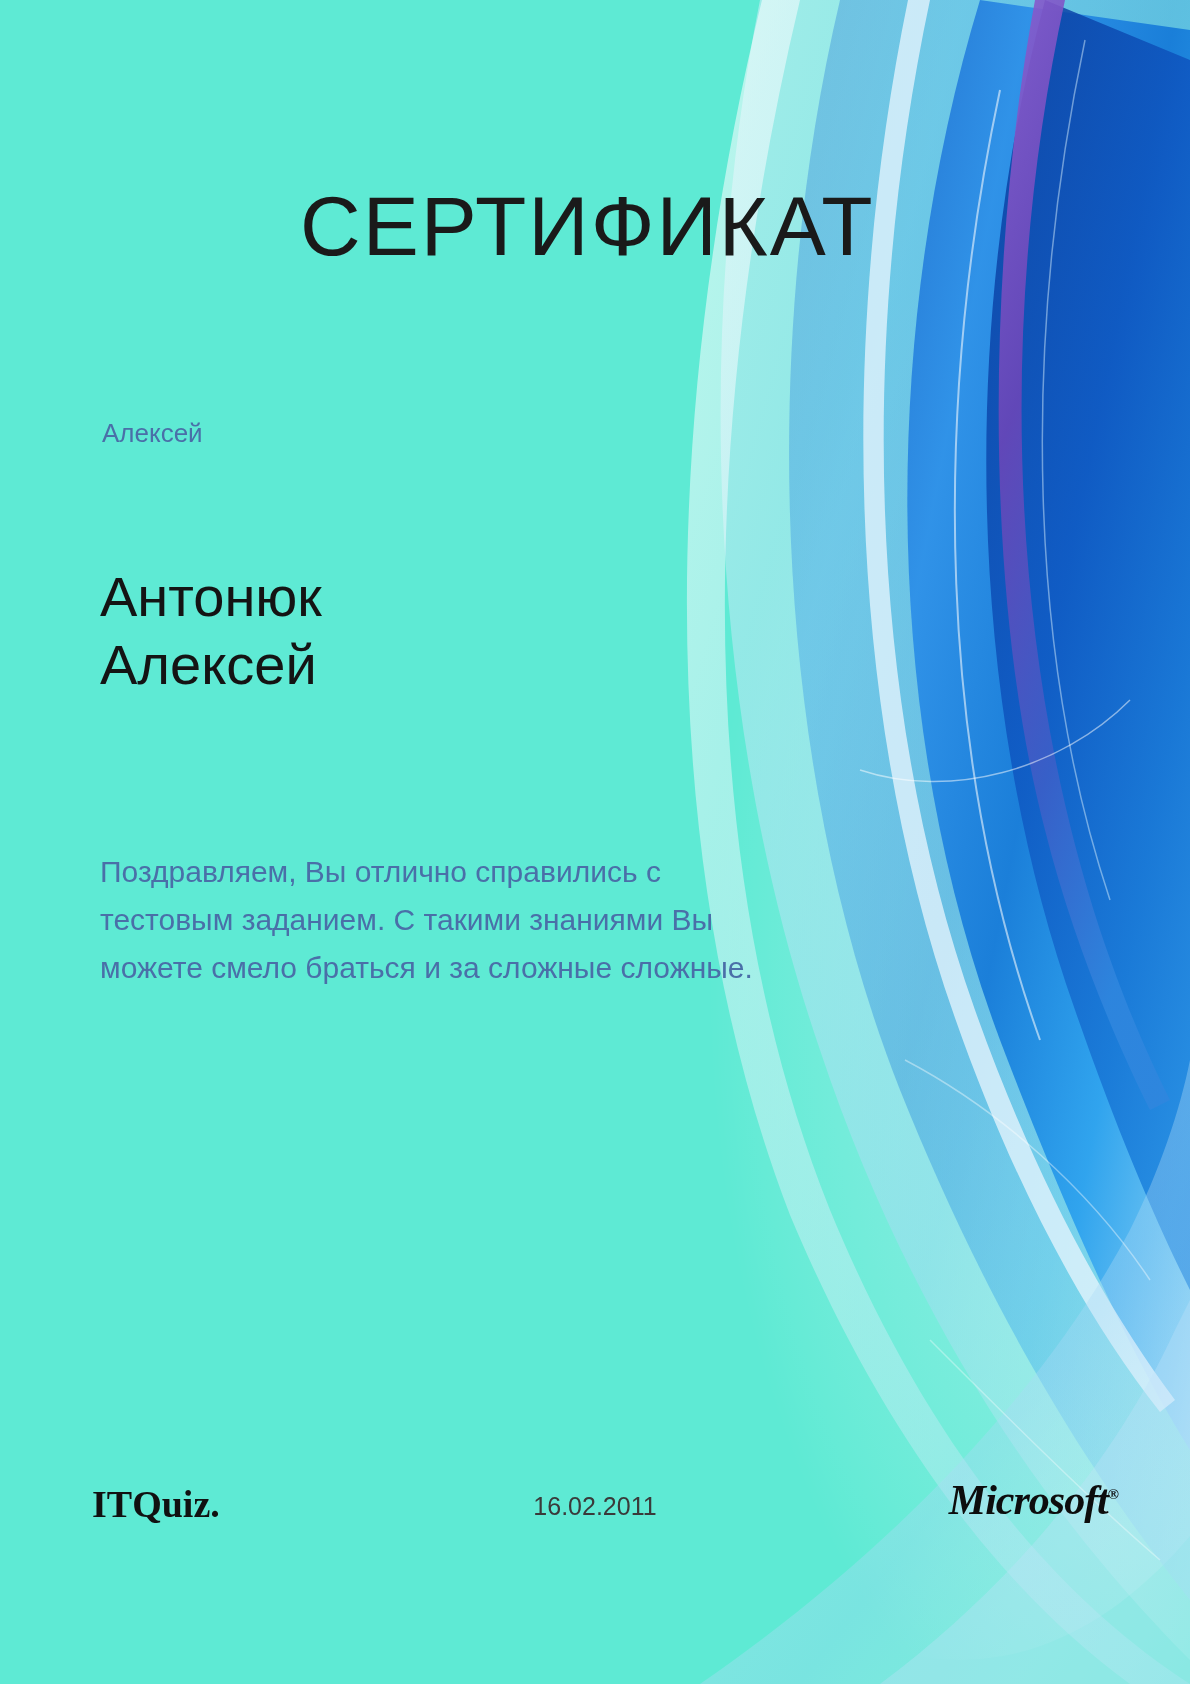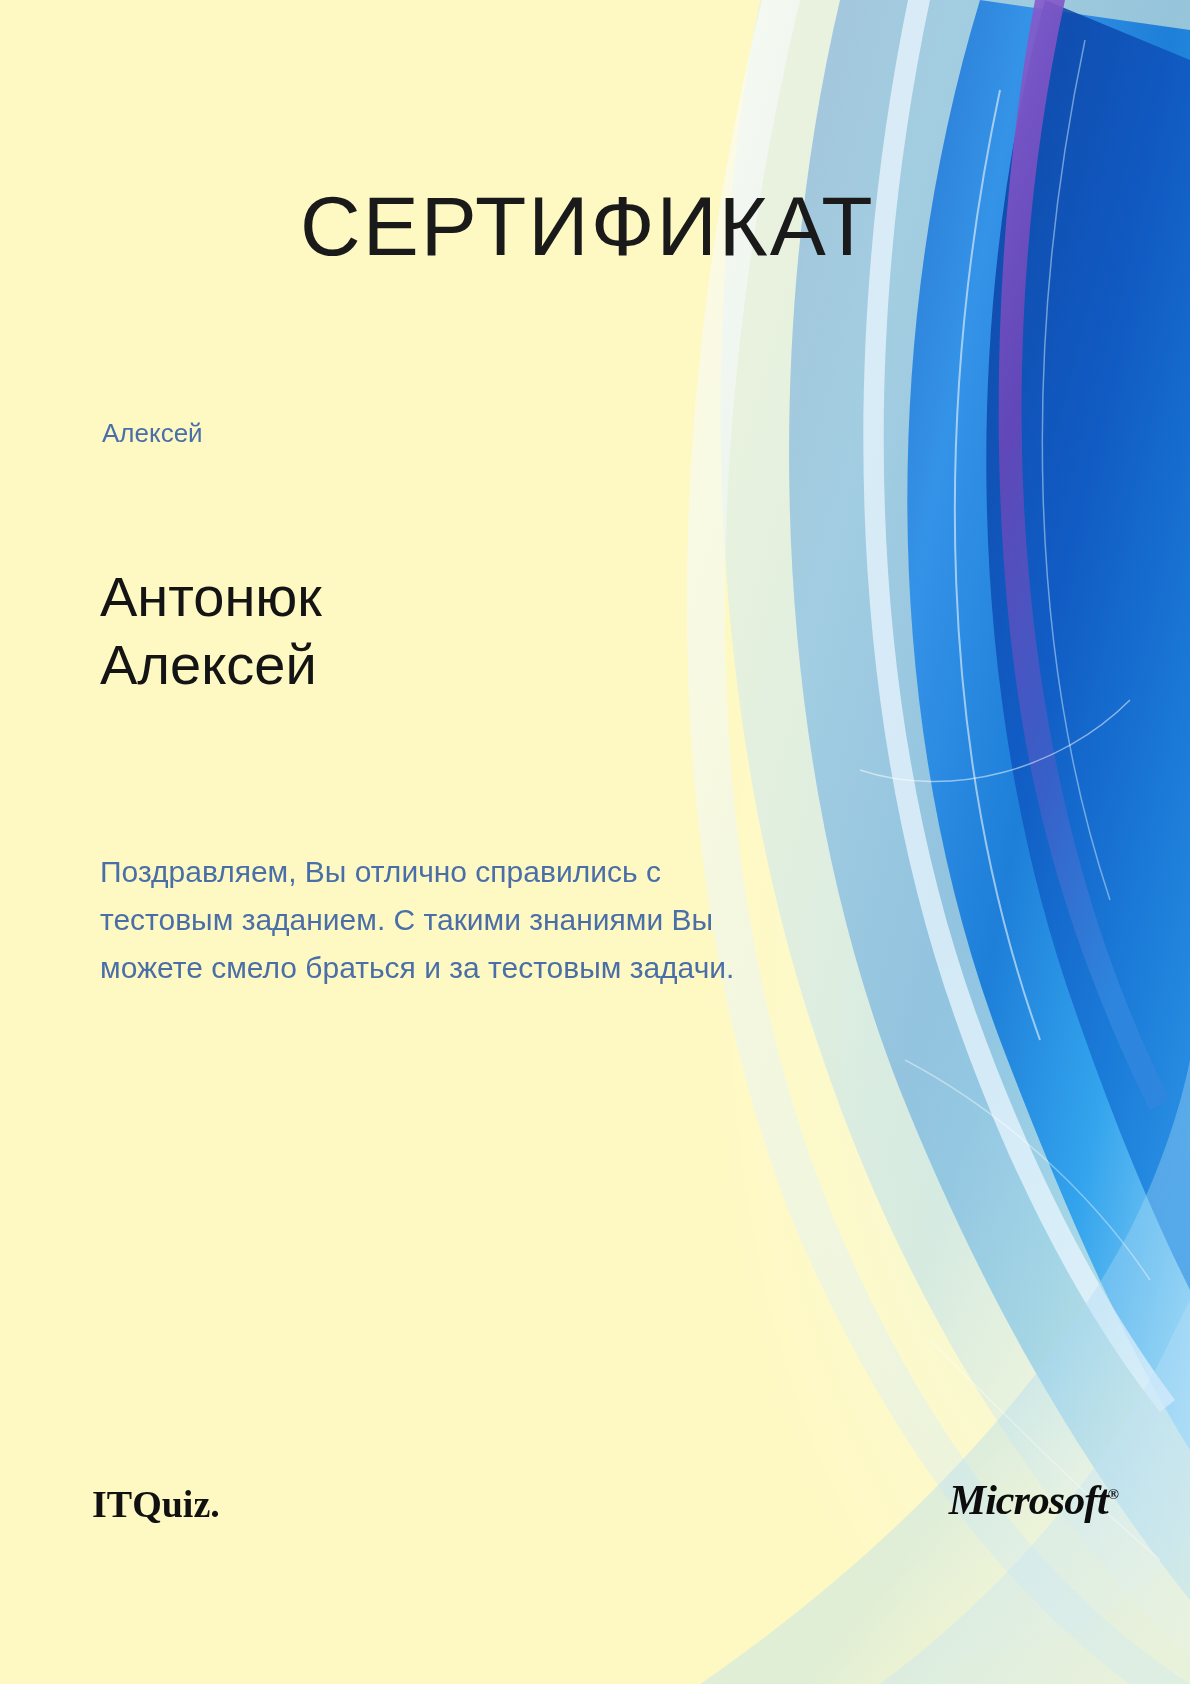--- a/index.html
+++ b/index.html
@@ -7,21 +7,21 @@
     padding: 0;
     background: #ffffff;
   }
   body {
     font-family: "Liberation Sans", sans-serif;
   }
   .page {
     position: relative;
     width: 1190px;
     height: 1684px;
-    background: #fef9c3;
+    background: #5eead4;
     overflow: hidden;
   }
 
   
   .artwork {
     position: absolute;
     inset: 0;
     width: 1190px;
     height: 1684px;
     pointer-events: none;
@@ -178,22 +178,23 @@
     <path d="M930,1340 C1010,1420 1090,1500 1160,1560" stroke="#ffffff" stroke-opacity="0.35" stroke-width="1.5" fill="none"></path>
   </svg>
 
   <div class="cert-title">СЕРТИФИКАТ</div>
 
   <div class="cert-level">Алексей</div>
 
   <div class="cert-name" style="white-space: pre-line;">Антонюк
 Алексей</div>
 
-  <div class="cert-message">Поздравляем, Вы отлично справились с тестовым заданием. С такими знаниями Вы можете смело браться и за тестовым задачи.</div>
+  <div class="cert-message">Поздравляем, Вы отлично справились с тестовым заданием. С такими знаниями Вы можете смело браться и за сложные сложные.</div>
 
   <div class="footer-brand">ITQuiz.</div>
 
+  <div class="footer-date">16.02.2011</div>
 
   <div class="footer-ms">
     <span>Microsoft</span><span class="ms-reg">®</span>
   </div>
 
 </div>
 
 </body></html>

